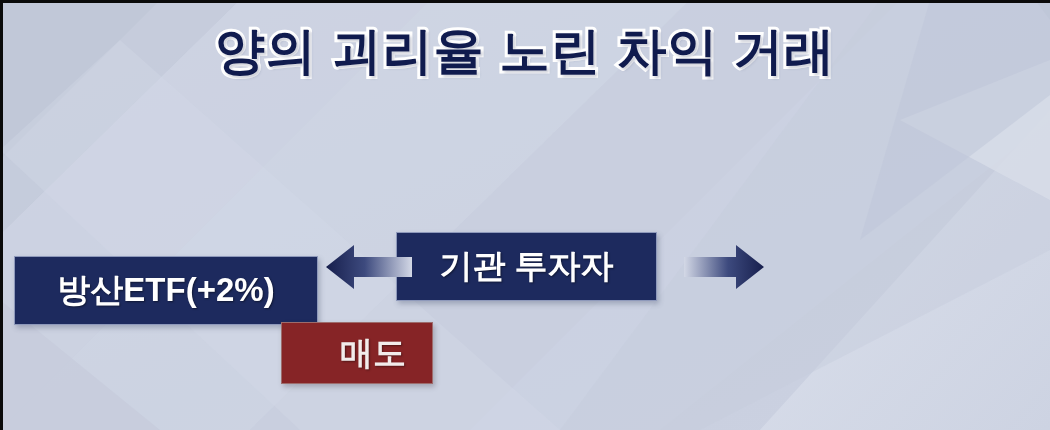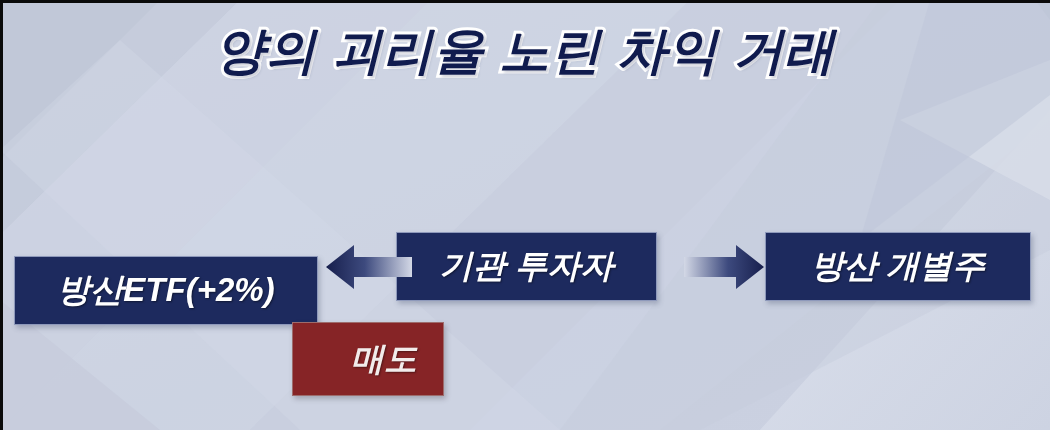--- a/index.html
+++ b/index.html
@@ -6,21 +6,20 @@
   html, body {
     width:1050px; height:430px;
     font-family:"Liberation Sans", sans-serif;
     overflow:hidden;
   }
   #stage {
     position:relative;
     width:1050px; height:430px;
     background:#5eead4;
     overflow:hidden;
-    font-style:italic;
   }
   
   #bg-layer { position:absolute; inset:0; overflow:hidden; }
   #bg-layer svg { position:absolute; inset:0; display:block; }
 
   
   .edge-top {
     position:absolute; left:0; top:0; width:1050px; height:3px;
     background:#0a0a0a; z-index:40;
   }
@@ -81,21 +80,21 @@
     z-index:25;
     box-shadow:2px 3px 5px rgba(60,50,60,.28);
   }
   .red-box .bx-label {
     color:#f2eceb;
     font-weight:bold;
     font-size:33px;
     white-space:nowrap;
     text-shadow:1px 1px 2px rgba(0,0,0,.40);
   }
-  #box-sell { left:292px; top:322px; width:152px; height:74px;padding-left:32px; }
+  #box-sell { left:281px; top:322px; width:152px; height:62px;padding-left:32px; }
   #box-buy  { left:658px; top:322px; width:148px; height:74px; }
 
   
   .arrow { position:absolute; z-index:26; }
   #arrow-left  { left:326px; top:243px; width:86px; height:48px; }
   #arrow-right { left:684px; top:243px; width:80px; height:48px; }
 </style>
 </head>
 <body>
 
@@ -175,22 +174,19 @@
         <linearGradient id="arrRightGrad" x1="0" y1="0" x2="1" y2="0">
           <stop offset="0%" stop-color="#d3d8e6"></stop>
           <stop offset="55%" stop-color="#3d4a7e"></stop>
           <stop offset="100%" stop-color="#171f4d"></stop>
         </linearGradient>
       </defs>
       <polygon points="80,24 52,2 52,14 0,14 0,34 52,34 52,46" fill="url(#arrRightGrad)"></polygon>
     </svg>
   </div>
 
-  <div class="navy-box" id="box-stocks">
-    <span class="bx-label">방산 개별주</span>
-  </div>
 
   <div class="red-box" id="box-sell">
     <span class="bx-label">매도</span>
   </div>
 
 
 </div>
 
 </body></html>

